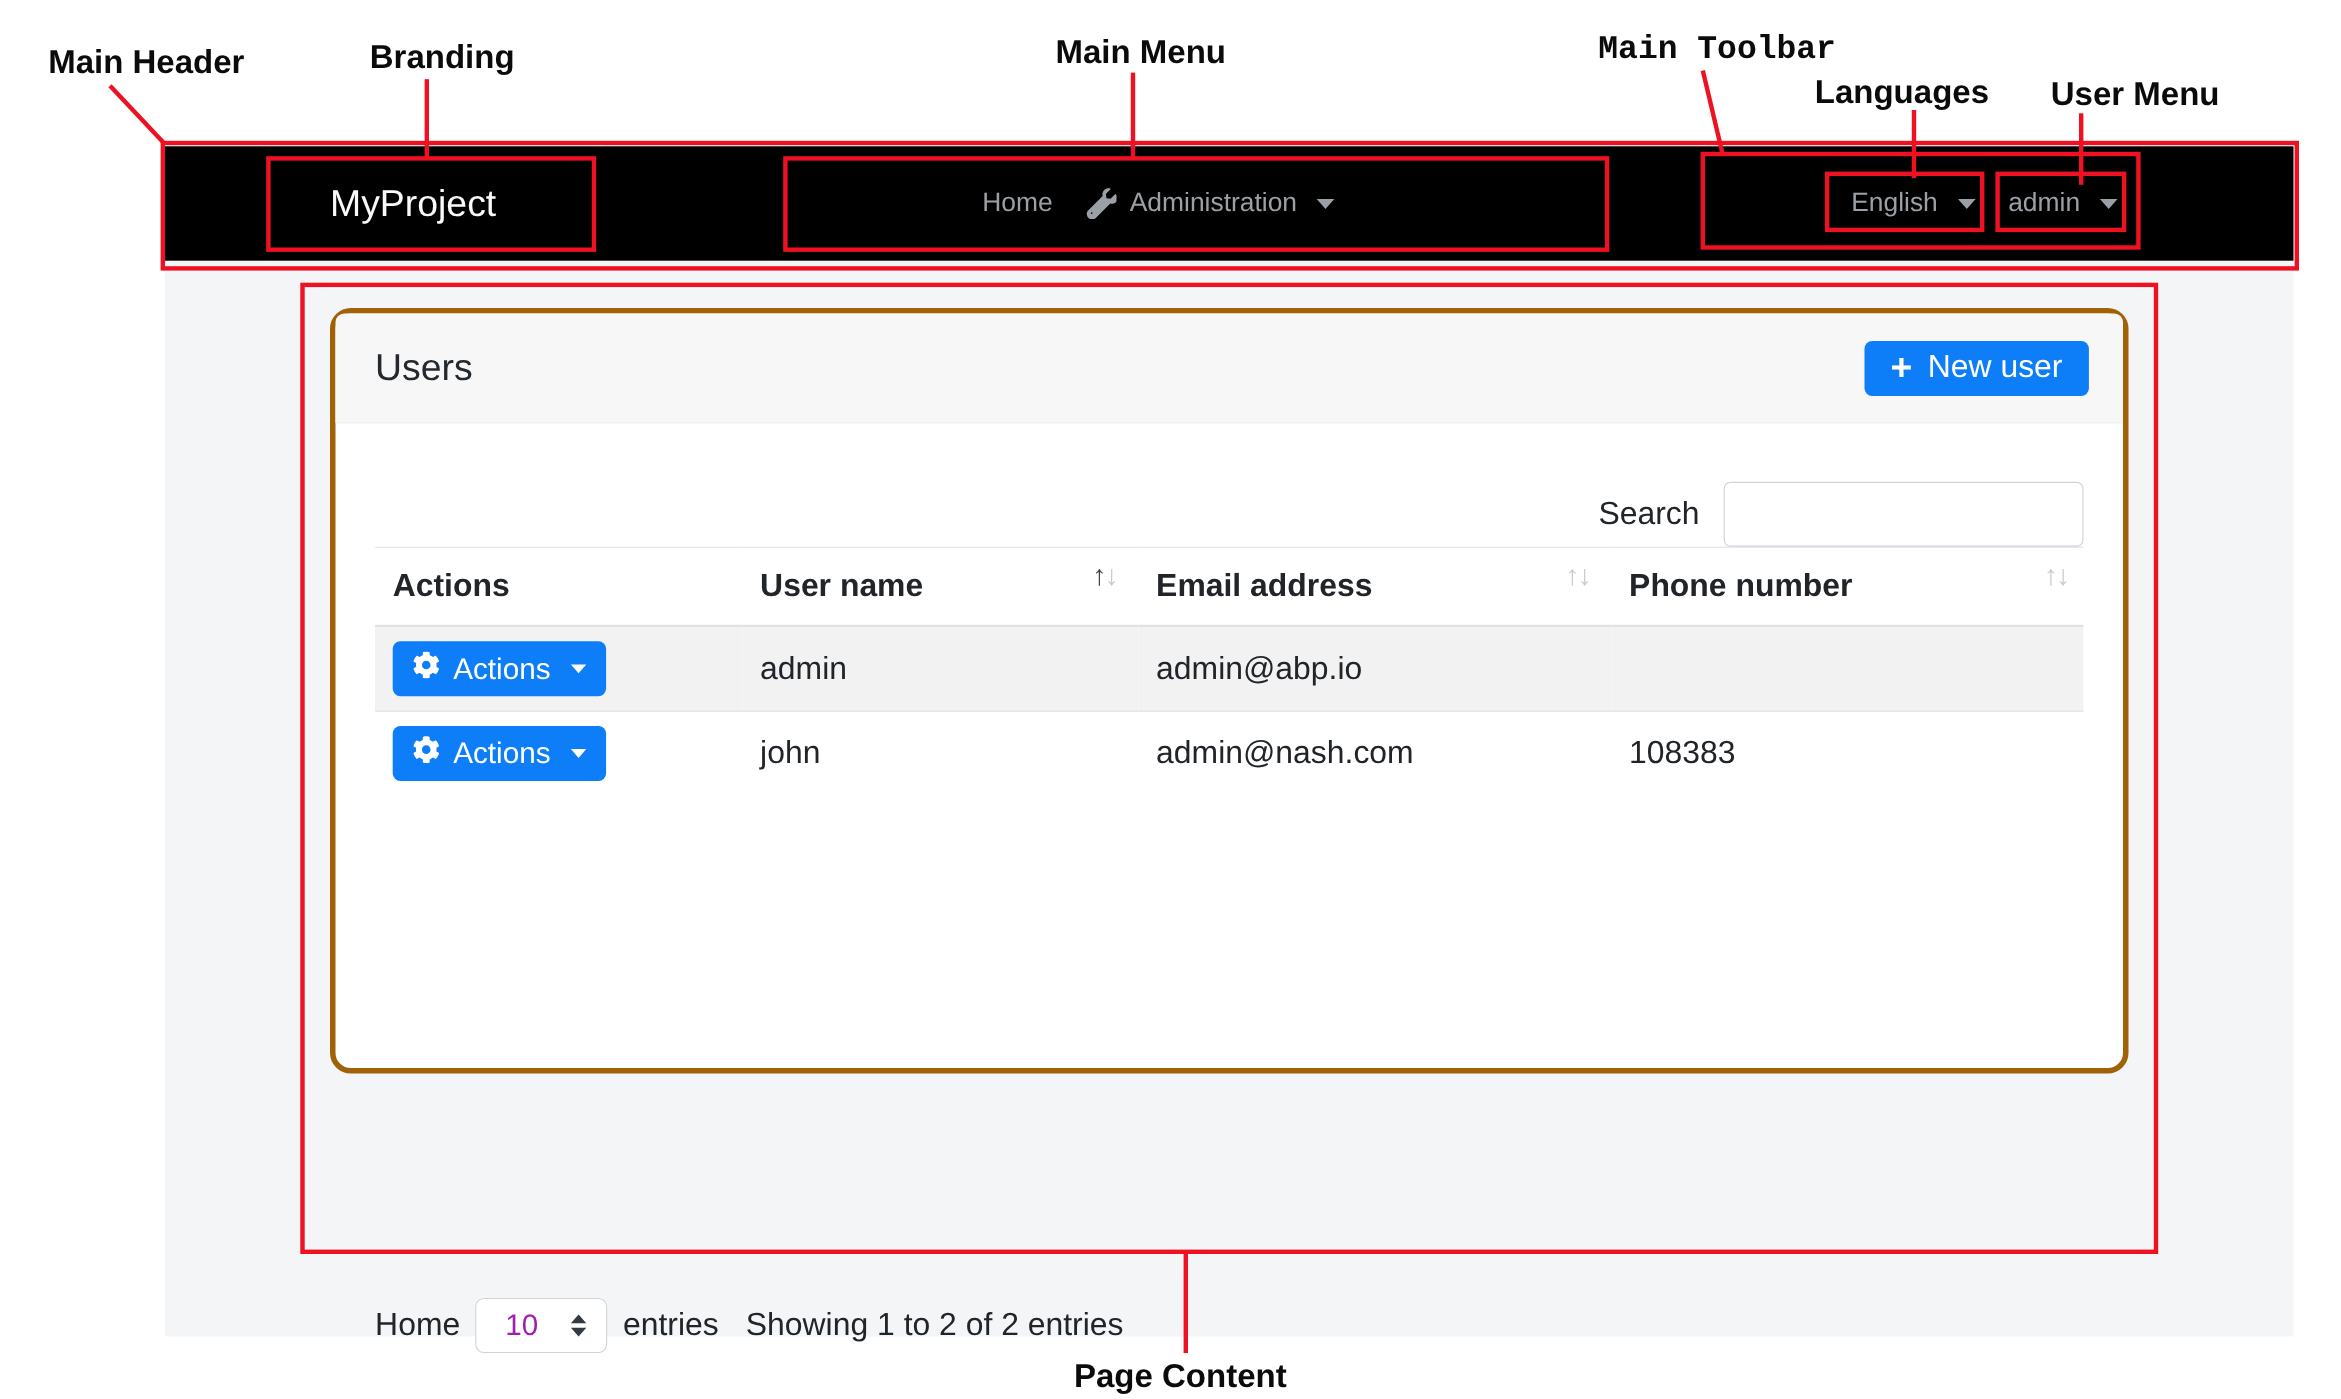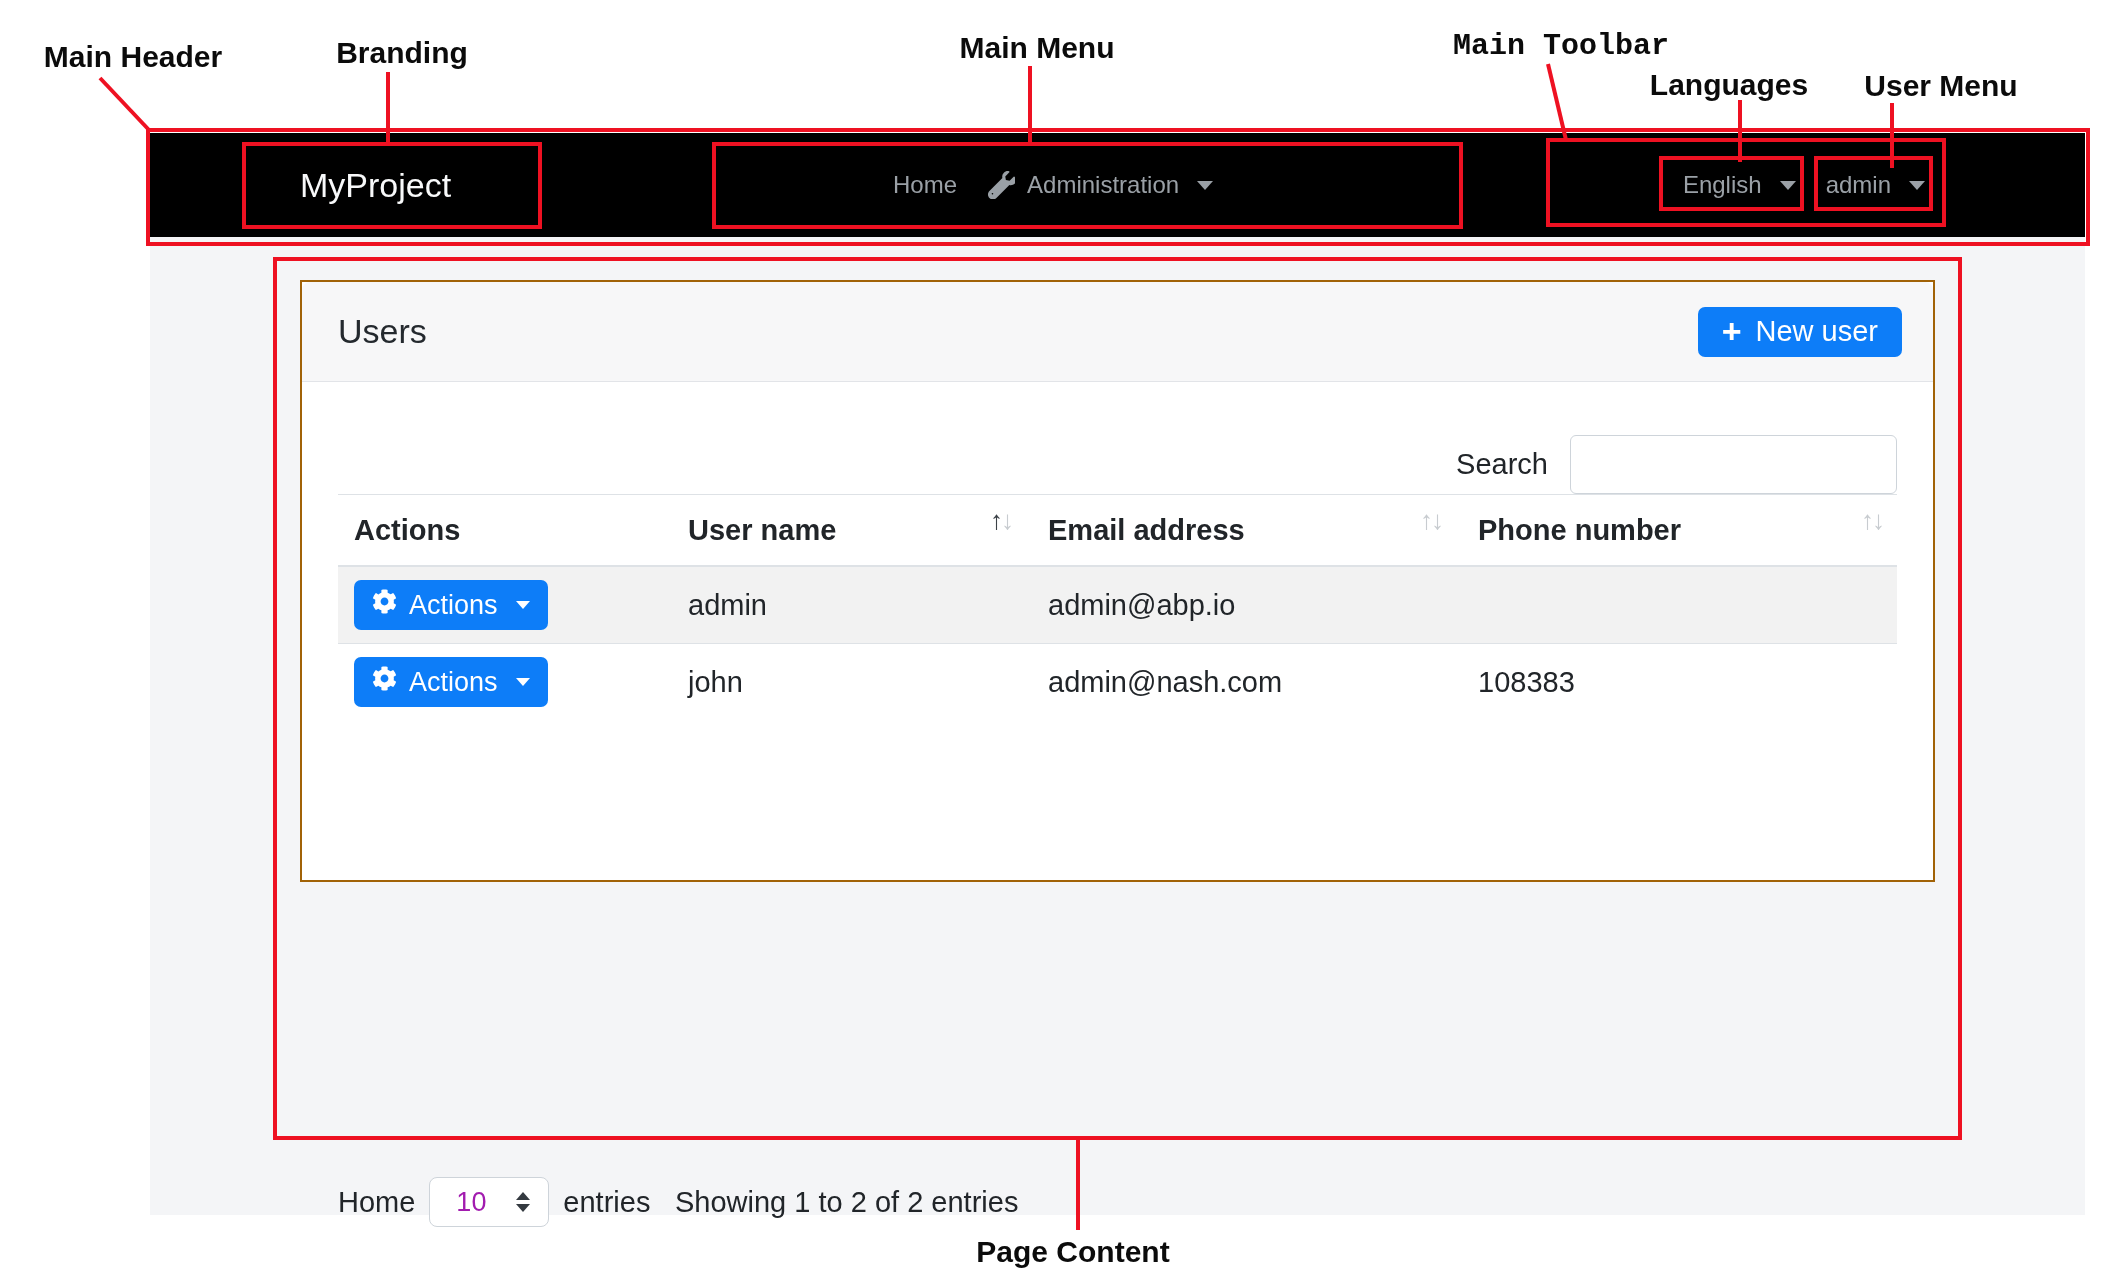--- a/index.html
+++ b/index.html
@@ -21,22 +21,22 @@
     color:#f8f9fa; font-size:34px; cursor:pointer;
   }
   .main-menu { position:absolute; left:743px; top:0; height:104px; display:flex; align-items:center; gap:30px; }
   .nav-link { display:flex; align-items:center; gap:12px; color:#9aa0a6; font-size:24px; cursor:pointer; }
   .nav-link svg { display:block; }
   .caret { width:0; height:0; border-left:8px solid transparent; border-right:8px solid transparent; border-top:9px solid currentColor; margin-left:6px; }
   .toolbar { position:absolute; right:160px; top:0; height:104px; display:flex; align-items:center; gap:30px; }
 
   
   .card {
-    position:absolute; left:300px; top:280px; width:1635px; height:602px;
-    background:#fff; border:2px solid #a16207; border-radius:0;
+    position:absolute; left:300px; top:280px; width:1635px; height:696px;
+    background:#fff; border:5px solid #a16207; border-radius:19px;
   }
   .card-header {
     height:100px; background:#f7f7f8; border-bottom:1px solid #e2e4e8;
     border-radius:8px 8px 0 0; display:flex; align-items:center; justify-content:space-between;
     padding:0 31px 0 36px;
   }
   .card-title { font-size:34px; color:#24292e; }
   .btn-primary {
     display:flex; align-items:center; gap:14px; height:50px; padding:0 24px;
     background:#0d7df8; color:#fff; border:none; border-radius:7px; font-size:29px;

